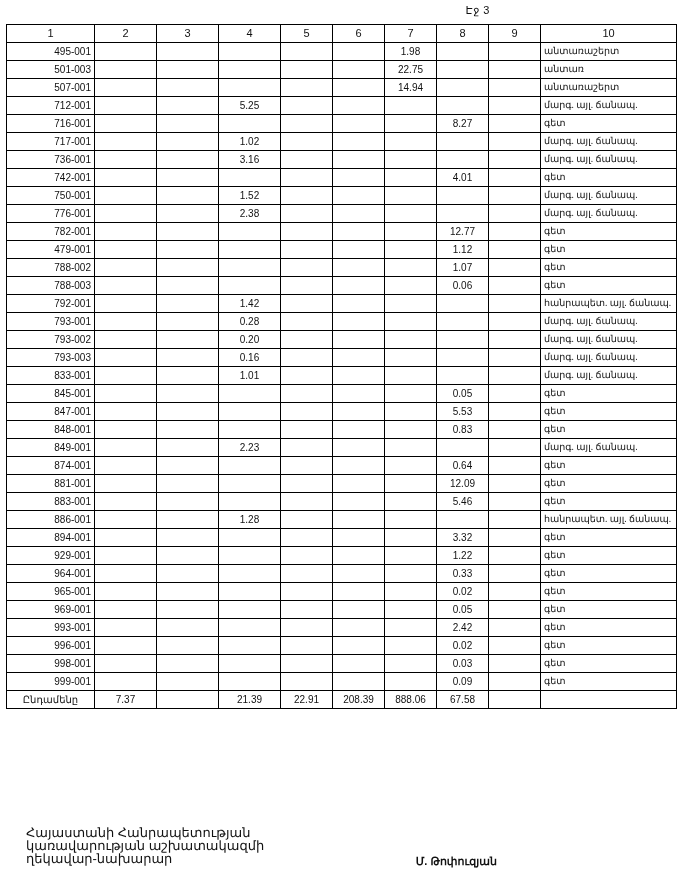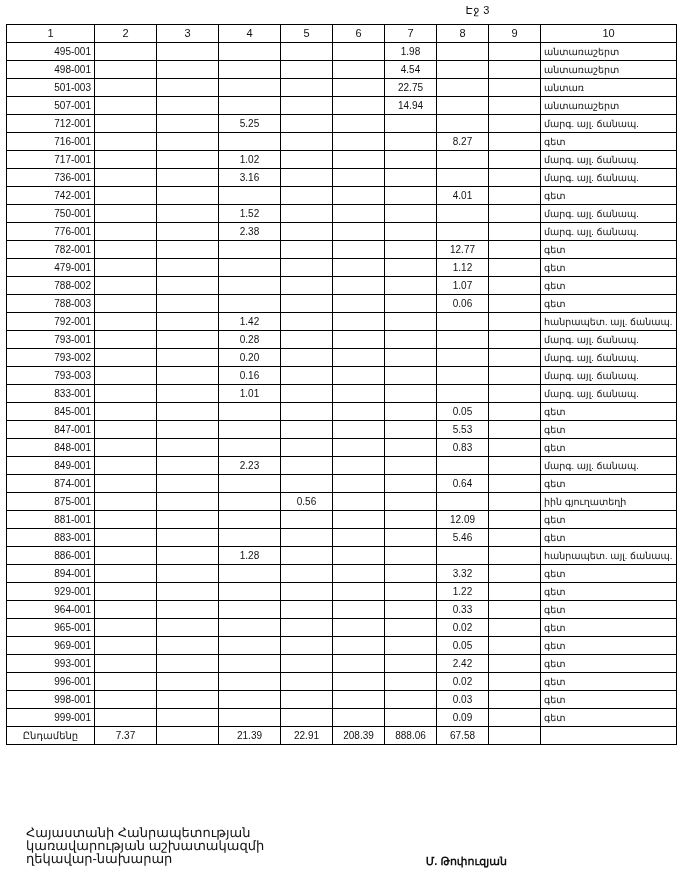--- a/index.html
+++ b/index.html
@@ -58,35 +58,35 @@
   col.c4 { width: 62px; }
   col.c5 { width: 52px; }
   col.c6 { width: 52px; }
   col.c7 { width: 52px; }
   col.c8 { width: 52px; }
   col.c9 { width: 52px; }
   col.c10 { width: 136px; }
 
   td.code { text-align: right; padding-left: 5px; }
   td.num  { text-align: center; }
-  td.desc { text-align: left; padding-left: 5px; font-size: 9.5px; }
+  td.desc { text-align: left; padding-left: 5px; font-size: 9.5px; font-family: Liberation Serif, serif; }
   tr.total td { text-align: center; }
   tr.total td.code { text-align: center; }
 
   .footer {
     position: absolute;
     left: 26px;
     top: 826px;
     font-size: 13px;
     line-height: 13px;
     font-weight: normal;
   }
   .signature {
     position: absolute;
-    right: 37px;
+    right: 47px;
     top: 855px;
     font-size: 11px;
     font-weight: bold;
     margin-left: 24px;
   }
 </style>
 </head>
 <body>
 
 <div class="page">
@@ -127,56 +127,44 @@
           <td class="num"></td>
           <td class="num"></td>
           <td class="num"></td>
           <td class="num"></td>
           <td class="num">1.98</td>
           <td class="num"></td>
           <td class="num"></td>
           <td class="desc">անտառաշերտ</td>
         </tr>
         <tr>
-          <td class="code">498-001</td>
-          <td class="num"></td>
-          <td class="num"></td>
-          <td class="num"></td>
-          <td class="num"></td>
-          <td class="num"></td>
-          <td class="num">4.54</td>
+          <td class="code">501-003</td>
+          <td class="num"></td>
+          <td class="num"></td>
+          <td class="num"></td>
+          <td class="num"></td>
+          <td class="num"></td>
+          <td class="num">22.75</td>
+          <td class="num"></td>
+          <td class="num"></td>
+          <td class="desc">անտառ</td>
+        </tr>
+        <tr>
+          <td class="code">507-001</td>
+          <td class="num"></td>
+          <td class="num"></td>
+          <td class="num"></td>
+          <td class="num"></td>
+          <td class="num"></td>
+          <td class="num">14.94</td>
           <td class="num"></td>
           <td class="num"></td>
           <td class="desc">անտառաշերտ</td>
         </tr>
         <tr>
-          <td class="code">501-003</td>
-          <td class="num"></td>
-          <td class="num"></td>
-          <td class="num"></td>
-          <td class="num"></td>
-          <td class="num"></td>
-          <td class="num">22.75</td>
-          <td class="num"></td>
-          <td class="num"></td>
-          <td class="desc">անտառ</td>
-        </tr>
-        <tr>
-          <td class="code">507-001</td>
-          <td class="num"></td>
-          <td class="num"></td>
-          <td class="num"></td>
-          <td class="num"></td>
-          <td class="num"></td>
-          <td class="num">14.94</td>
-          <td class="num"></td>
-          <td class="num"></td>
-          <td class="desc">անտառաշերտ</td>
-        </tr>
-        <tr>
           <td class="code">712-001</td>
           <td class="num"></td>
           <td class="num"></td>
           <td class="num">5.25</td>
           <td class="num"></td>
           <td class="num"></td>
           <td class="num"></td>
           <td class="num"></td>
           <td class="num"></td>
           <td class="desc">մարգ. այլ. ճանապ.</td>
@@ -413,32 +401,20 @@
           <td class="code">874-001</td>
           <td class="num"></td>
           <td class="num"></td>
           <td class="num"></td>
           <td class="num"></td>
           <td class="num"></td>
           <td class="num"></td>
           <td class="num">0.64</td>
           <td class="num"></td>
           <td class="desc">գետ</td>
-        </tr>
-        <tr>
-          <td class="code">875-001</td>
-          <td class="num"></td>
-          <td class="num"></td>
-          <td class="num"></td>
-          <td class="num">0.56</td>
-          <td class="num"></td>
-          <td class="num"></td>
-          <td class="num"></td>
-          <td class="num"></td>
-          <td class="desc">իին գյուղատեղի</td>
         </tr>
         <tr>
           <td class="code">881-001</td>
           <td class="num"></td>
           <td class="num"></td>
           <td class="num"></td>
           <td class="num"></td>
           <td class="num"></td>
           <td class="num"></td>
           <td class="num">12.09</td>

